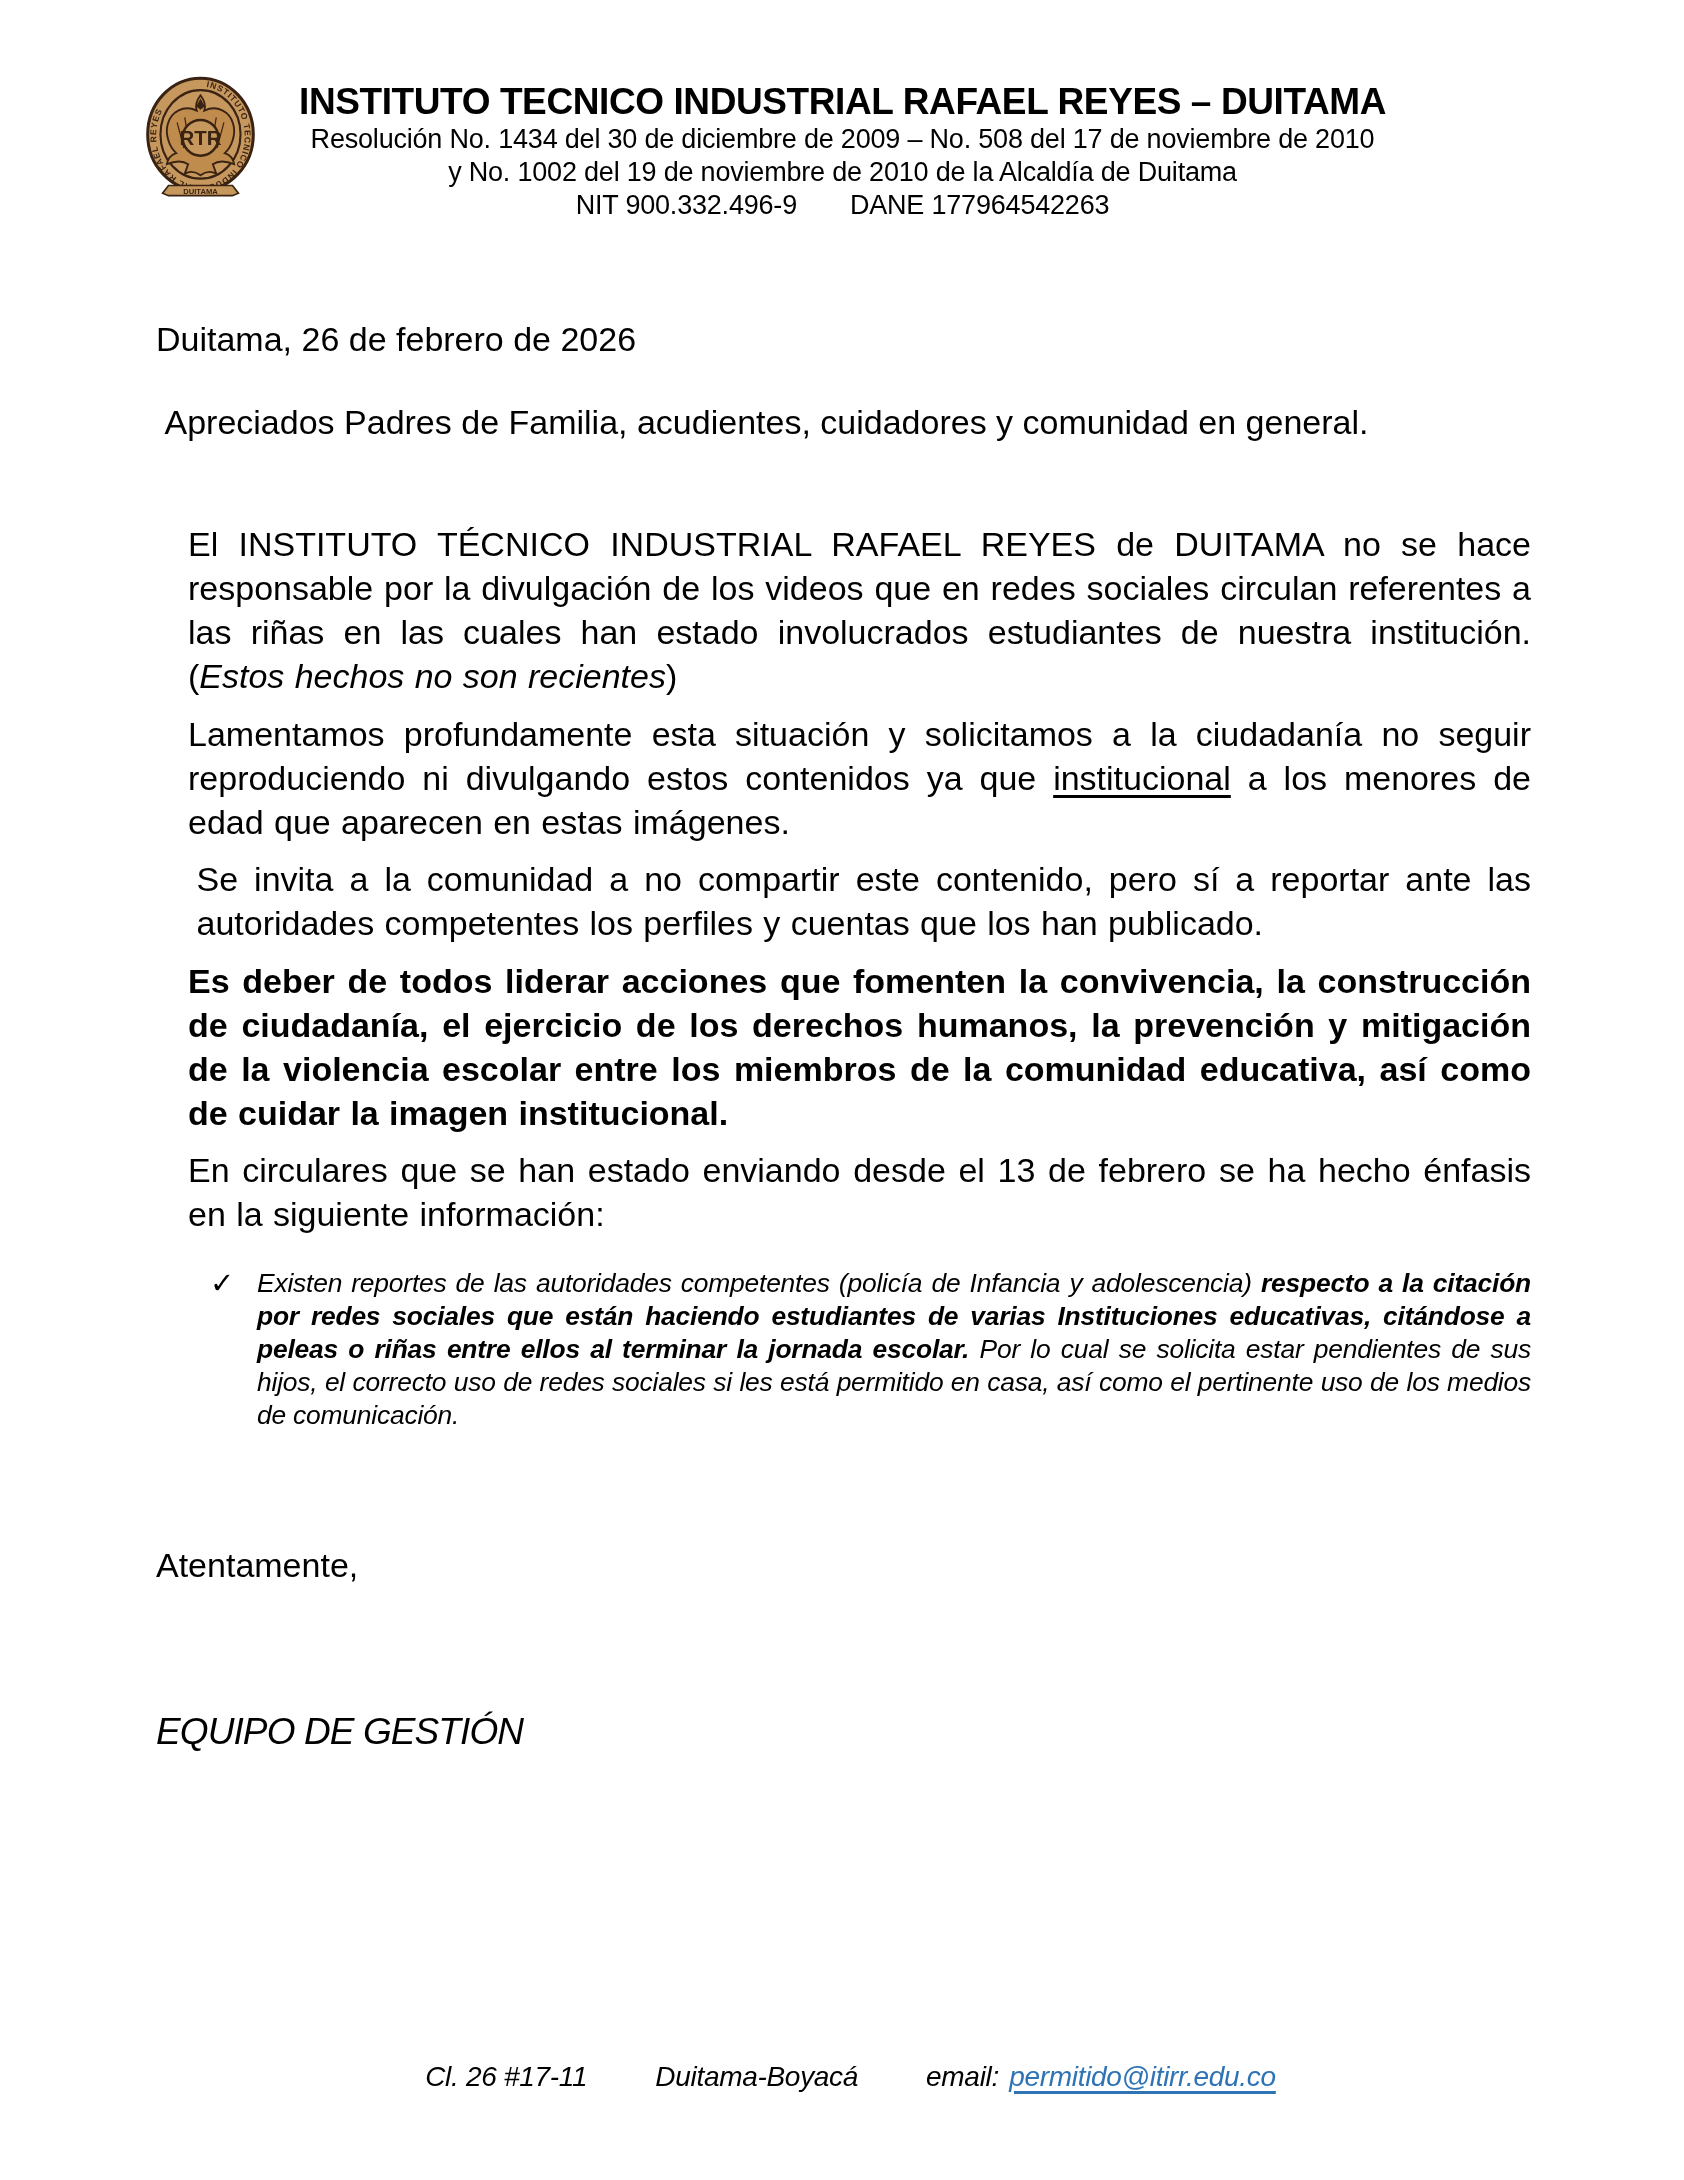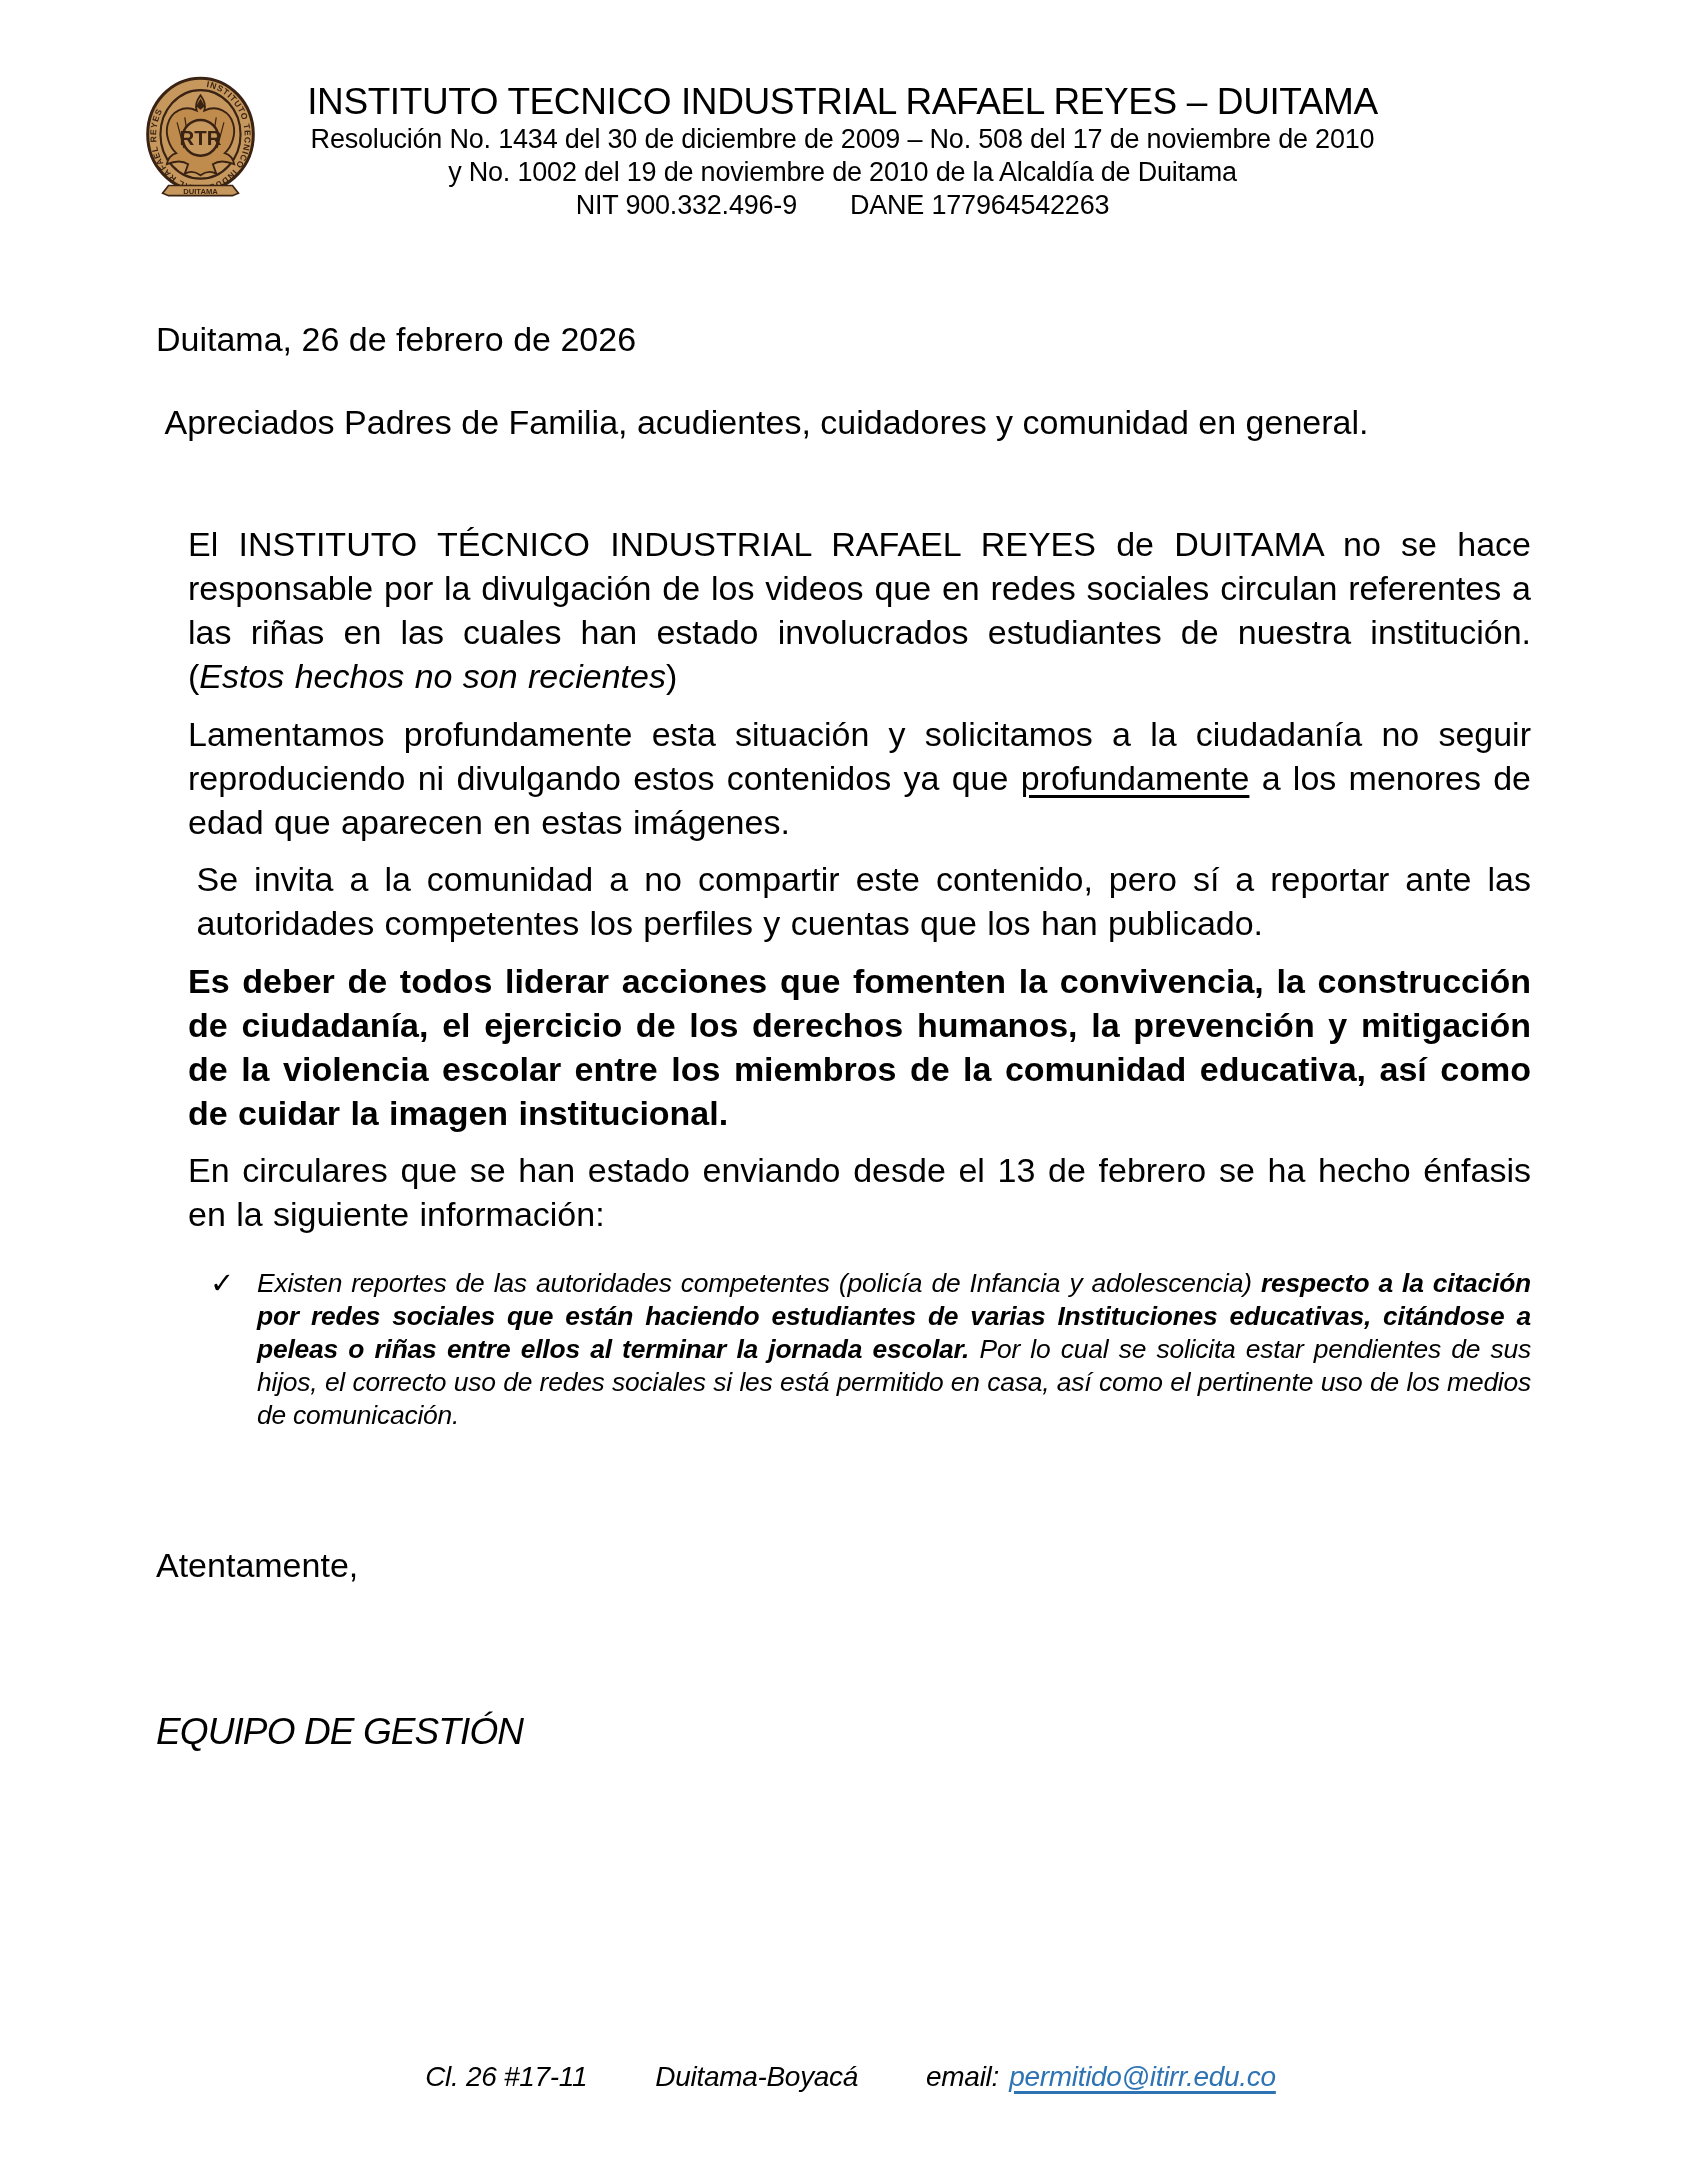--- a/index.html
+++ b/index.html
@@ -14,21 +14,21 @@
   .page { width: 1685px; height: 2181px; position: relative; background: #ffffff; }
 
   
   .letterhead { position: relative; padding-top: 75px; }
   .crest {
     position: absolute; left: 143px; top: 73px;
     width: 115px; height: 133px;
   }
   .head-text { text-align: center; padding: 5.1px 102px 0 102px; }
   .head-title {
-    font-size: 37px; font-weight: normal; letter-spacing: -0.4px;
+    font-size: 37px; font-weight: bold; letter-spacing: -0.4px;
     line-height: 43px;
     text-align: center;
   }
   .head-sub { font-size: 27px; line-height: 33px; letter-spacing: -0.2px; }
   .head-ids .dane { display: inline-block; margin-left: 53px; }
 
   
   .letter-body { padding: 0 154px 0 156px; }
   .date-line { margin-top: 95px; font-size: 34px; line-height: 44px; }
   .greeting  { margin-top: 39px;  font-size: 34px; line-height: 44px; padding-left: 8.5px; }
@@ -141,21 +141,21 @@
   </header>
 
   <main class="letter-body">
 
     <p class="date-line">Duitama, 26 de febrero de 2026</p>
 
     <p class="greeting">Apreciados Padres de Familia, acudientes, cuidadores y comunidad en general.</p>
 
     <p class="para first-para"><span>El INSTITUTO TÉCNICO INDUSTRIAL RAFAEL REYES de DUITAMA no se hace responsable por la divulgación de los videos que en redes sociales circulan referentes a las riñas en las cuales han estado involucrados estudiantes de nuestra institución. (</span><span class="italic">Estos hechos no son recientes</span><span>)</span></p>
 
-    <p class="para"><span>Lamentamos profundamente esta situación y solicitamos a la ciudadanía no seguir reproduciendo ni divulgando estos contenidos ya que </span><span class="underline">profundamente</span><span> a los menores de edad que aparecen en estas imágenes.</span></p>
+    <p class="para"><span>Lamentamos profundamente esta situación y solicitamos a la ciudadanía no seguir reproduciendo ni divulgando estos contenidos ya que </span><span class="underline">institucional</span><span> a los menores de edad que aparecen en estas imágenes.</span></p>
 
     <p class="para lead-space">Se invita a la comunidad a no compartir este contenido, pero sí a reportar ante las autoridades competentes los perfiles y cuentas que los han publicado.</p>
 
     <p class="para bold">Es deber de todos liderar acciones que fomenten la convivencia, la construcción de ciudadanía, el ejercicio de los derechos humanos, la prevención y mitigación de la violencia escolar entre los miembros de la comunidad educativa, así como de cuidar la imagen institucional.</p>
 
     <p class="para">En circulares que se han estado enviando desde el 13 de febrero se ha hecho énfasis en la siguiente información:</p>
 
     <div class="bullet-row">
       <span class="check-marker">✓</span>
       <p class="bullet-text"><span>Existen reportes de las autoridades competentes (policía de Infancia y adolescencia) </span><span class="bi">respecto a la citación por redes sociales que están haciendo estudiantes de varias Instituciones educativas, citándose a peleas o riñas entre ellos al terminar la jornada escolar.</span><span>  Por lo cual se solicita estar pendientes de sus hijos, el correcto uso de redes sociales si les está permitido en casa, así como el pertinente uso de los medios de comunicación.</span></p>

